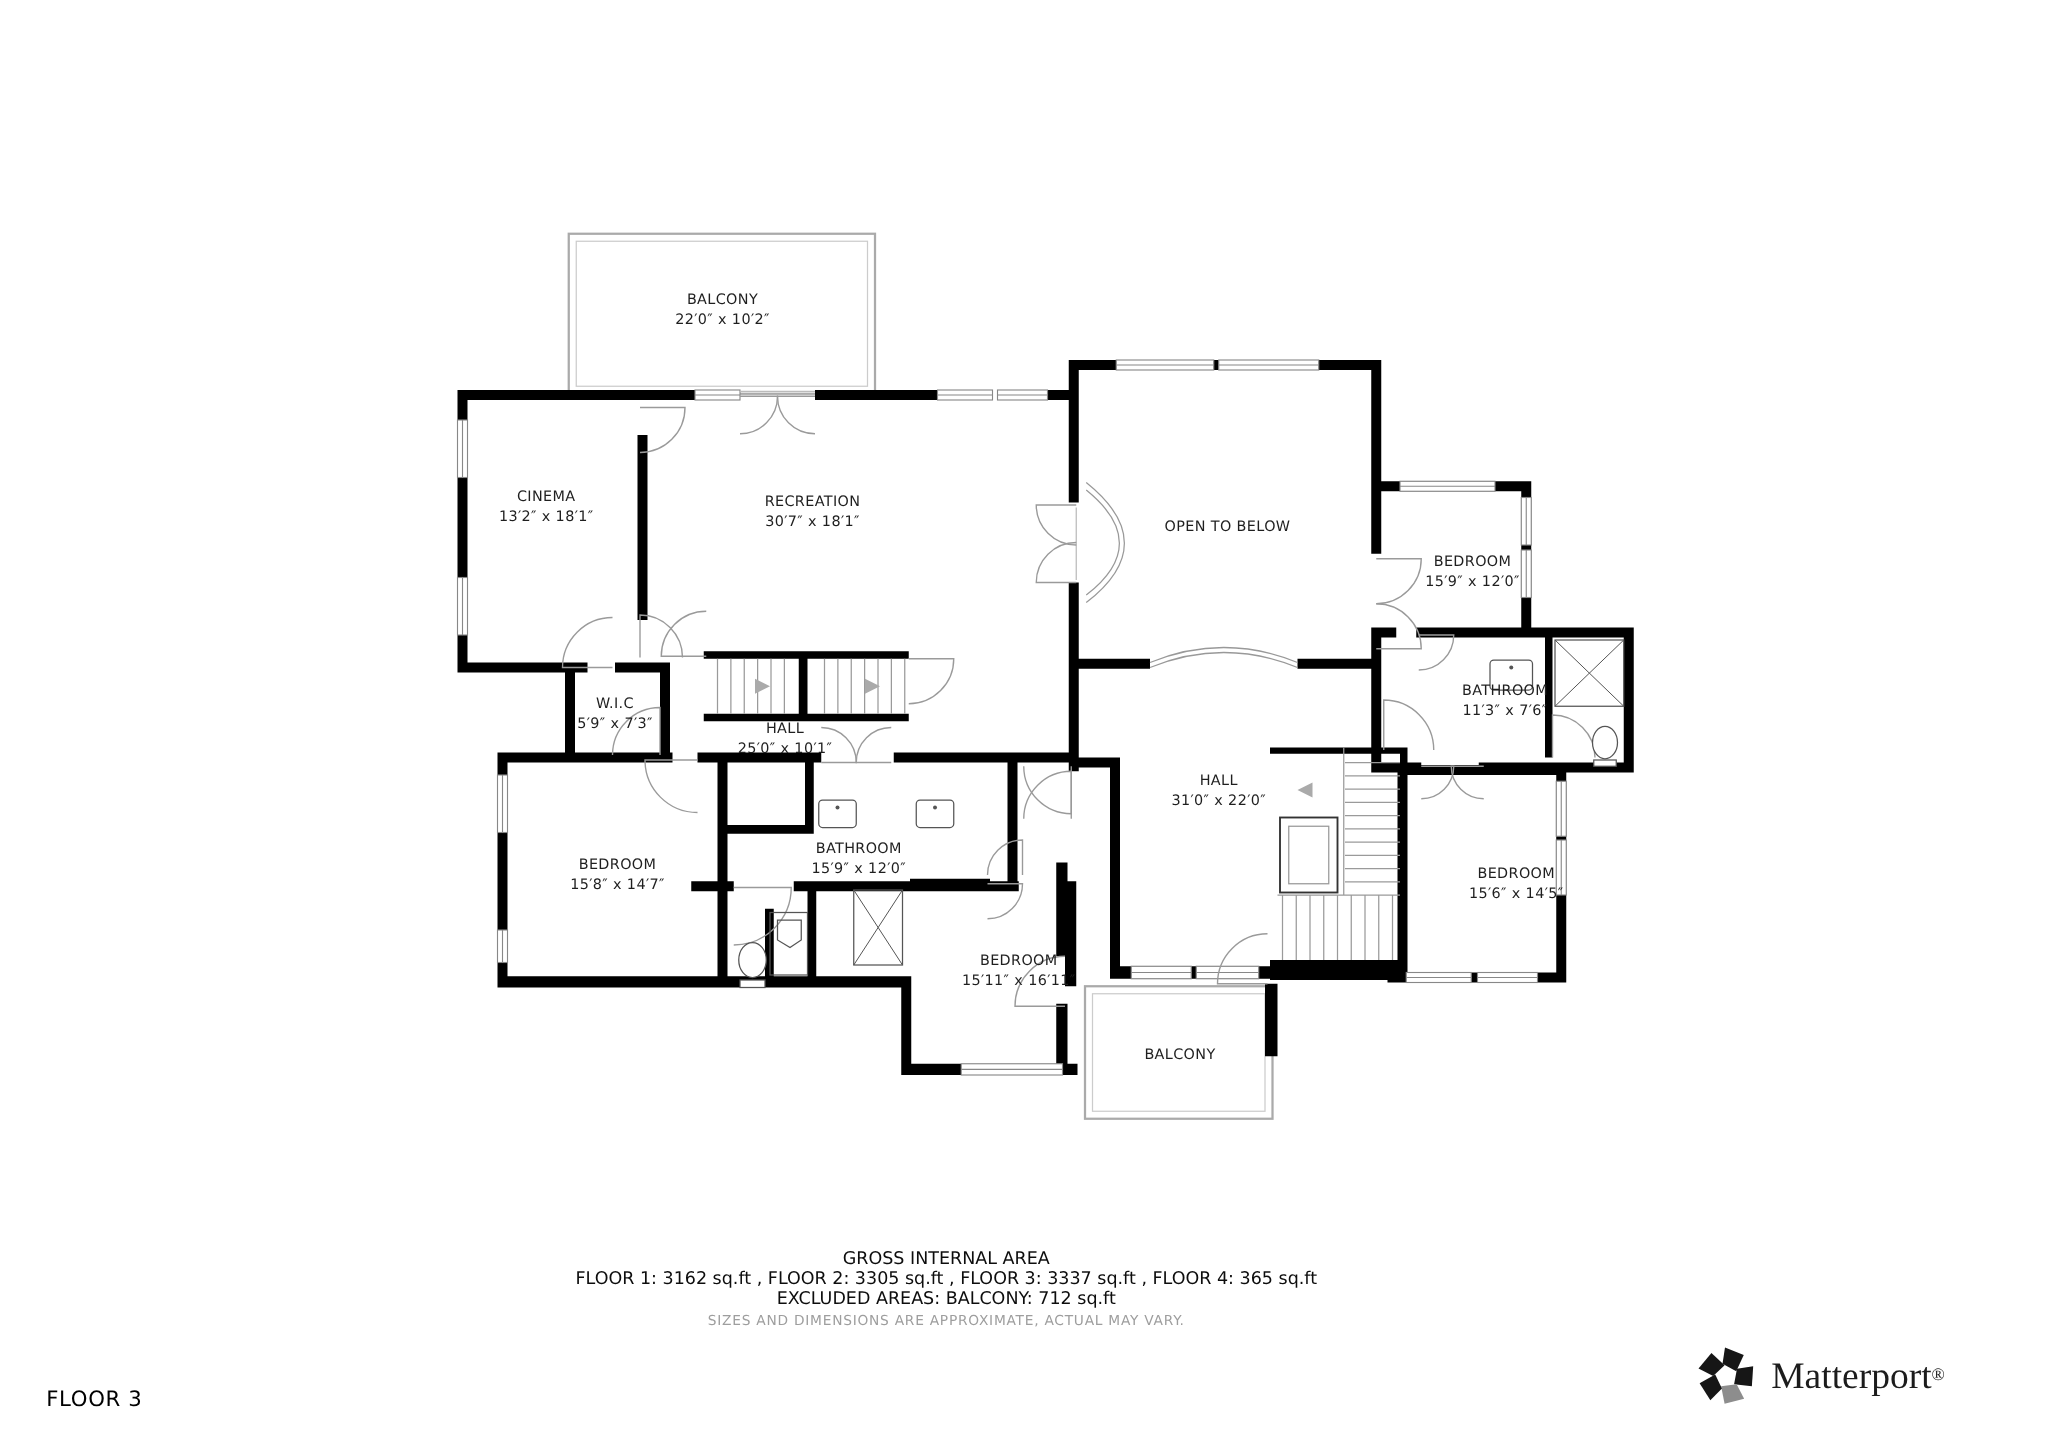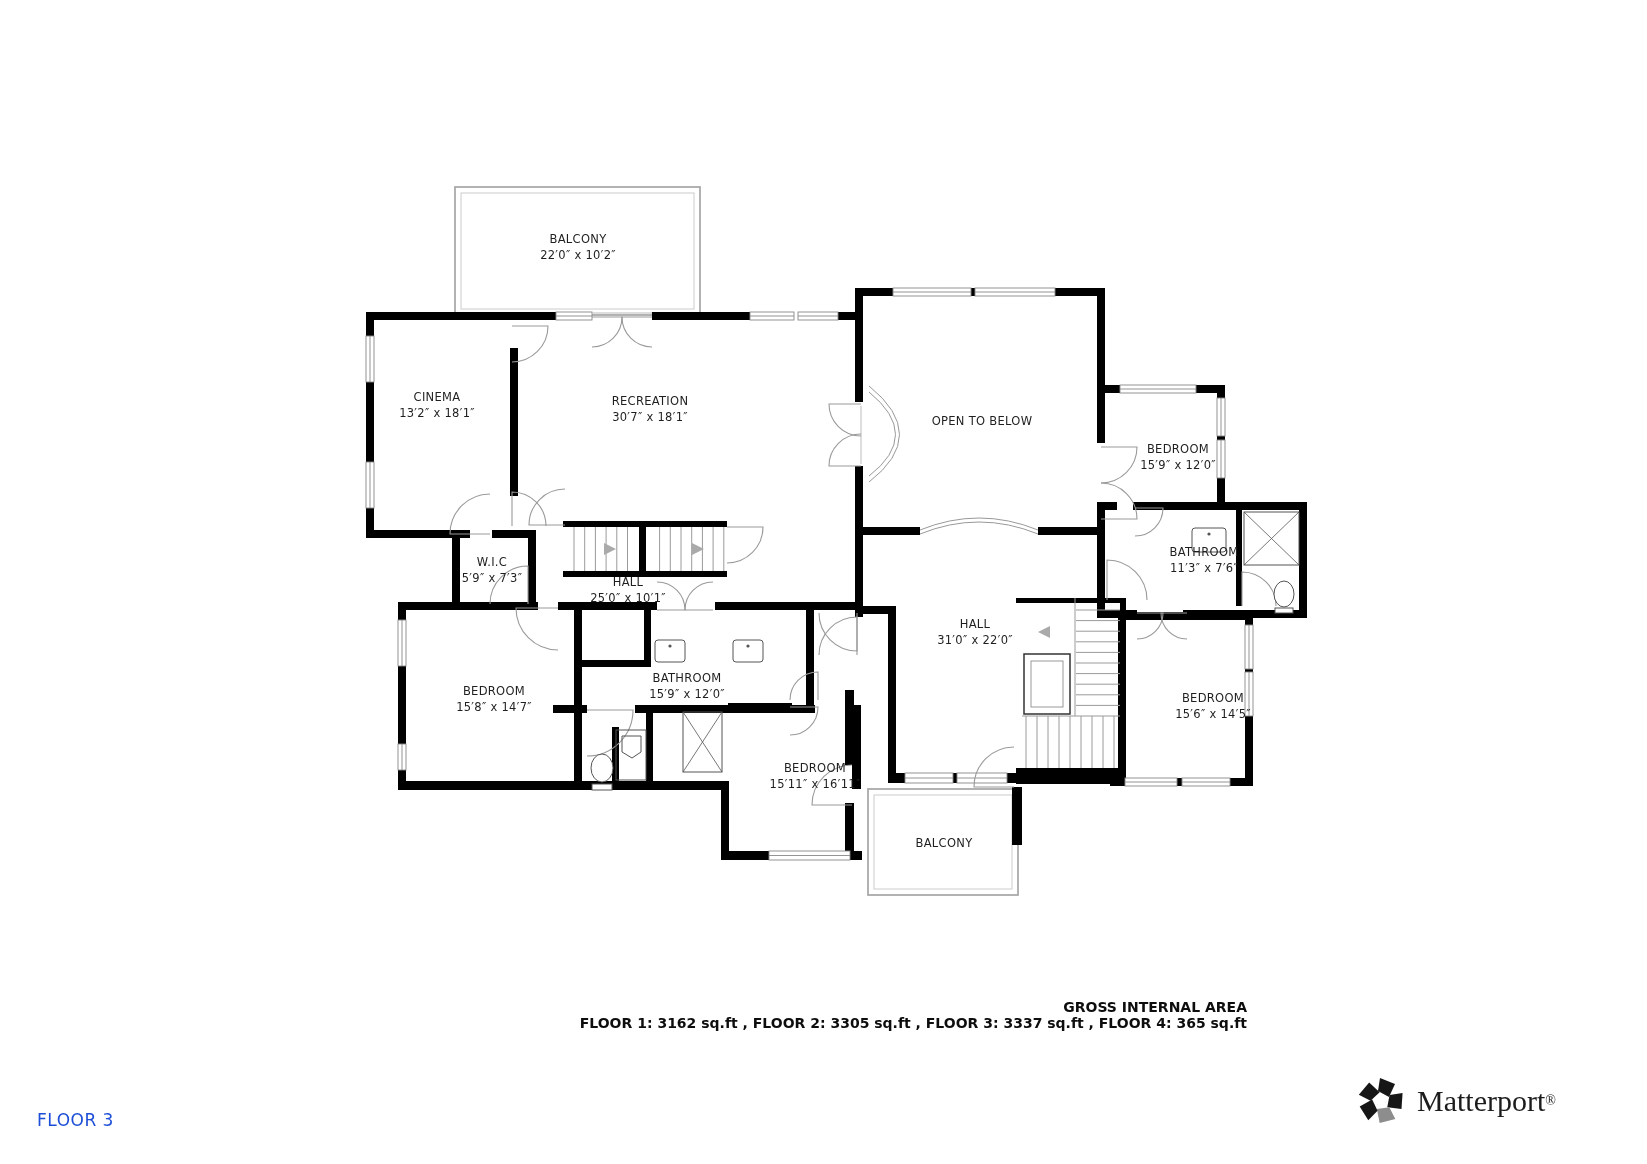--- a/index.html
+++ b/index.html
@@ -1,23 +1,23 @@
 <!DOCTYPE html>
 <html><head>
 <meta charset="utf-8">
 <style>
   html,body{margin:0;padding:0;background:#fff;}
   body{position:relative;width:1647px;height:1164px;overflow:hidden;
        font-family:"DejaVu Sans","Liberation Sans",sans-serif;}
   #plan{position:absolute;left:0;top:0;}
   .rl{font:11.5px "DejaVu Sans",sans-serif;fill:#1f1f1f;letter-spacing:.3px;text-anchor:middle;}
   #footer{position:absolute;left:757px;top:999px;transform:translateX(-50%);
-          width:980px;text-align:right;color:#0d0d0d;font-size:14px;line-height:16px;font-weight:bold;}
+          width:980px;text-align:center;color:#0d0d0d;font-size:14px;line-height:16px;}
   #footer .disclaimer{font-size:11px;color:#9e9e9e;letter-spacing:.6px;margin-top:2px;}
-  #floor-label{position:absolute;left:37px;top:1110px;font-size:17px;color:#1d4ed8;letter-spacing:.5px;}
+  #floor-label{position:absolute;left:37px;top:1110px;font-size:17px;color:#000000;letter-spacing:.5px;}
   #brand{position:absolute;left:1354px;top:1074px;display:flex;align-items:center;gap:9px;}
   #brand .wordmark{font-family:"Liberation Serif","DejaVu Serif",serif;font-size:30px;color:#1c1c1c;}
   #brand .reg{font-family:"Liberation Serif","DejaVu Serif",serif;font-size:14px;color:#1c1c1c;
               vertical-align:super;line-height:1;}
 </style>
 </head>
 <body>
 
 <svg id="plan" width="1647" height="1164" viewBox="0 0 1647 1164" xmlns="http://www.w3.org/2000/svg">
   <g id="g-balconies">
@@ -195,20 +195,22 @@
       <text x="1213" y="718" class="rl">15′6″ x 14′5″</text>
       <text x="815" y="772" class="rl">BEDROOM</text>
       <text x="815" y="788" class="rl">15′11″ x 16′11″</text>
       <text x="944" y="847" class="rl">BALCONY</text>
     </g>
 </svg>
 
 <div id="footer">
   <div>GROSS INTERNAL AREA</div>
   <div>FLOOR 1: 3162 sq.ft , FLOOR 2: 3305 sq.ft , FLOOR 3: 3337 sq.ft , FLOOR 4: 365 sq.ft</div>
+  <div>EXCLUDED AREAS: BALCONY: 712 sq.ft</div>
+  <div class="disclaimer">SIZES AND DIMENSIONS ARE APPROXIMATE, ACTUAL MAY VARY.</div>
 </div>
 
 <div id="floor-label">FLOOR 3</div>
 
 <div id="brand">
   <svg width="54" height="54" viewBox="0 0 54 54">
     <g id="petals">
         <path d="M26,4 L41,10 L35,23 L24,17 Z" transform="rotate(0 27 27)" fill="#161616"></path>
         <path d="M26,4 L41,10 L35,23 L24,17 Z" transform="rotate(72 27 27)" fill="#161616"></path>
         <path d="M26,4 L41,10 L35,23 L24,17 Z" transform="rotate(144 27 27)" fill="#8d8d8d"></path>

